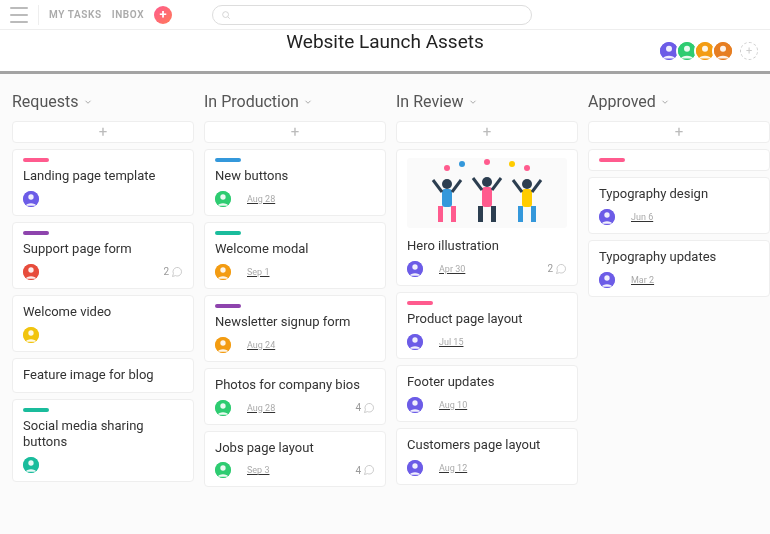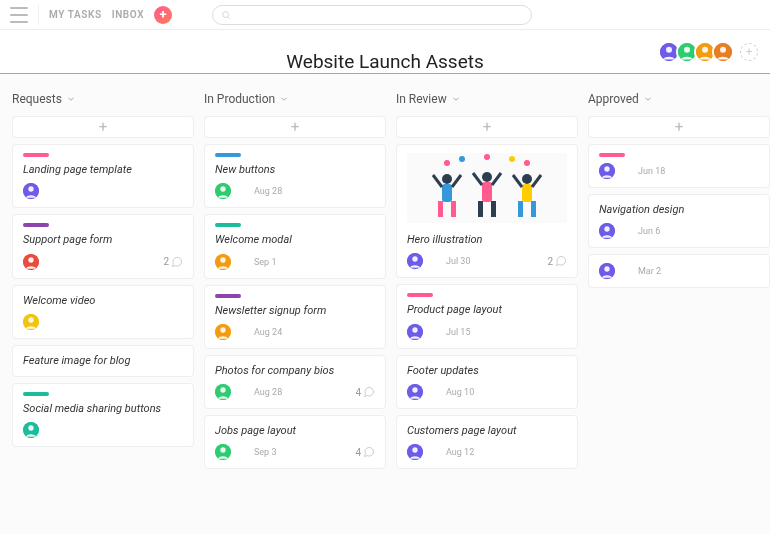--- a/index.html
+++ b/index.html
@@ -47,22 +47,22 @@
     border: 1px solid #ddd;
     border-radius: 10px;
     margin-left: 30px;
     display:flex; align-items:center;
     padding: 0 8px;
   }
   .search svg { width:10px; height:10px; stroke:#ccc; }
   
   .titlebar {
     height: 44px;
-    display:flex; align-items:flex-end; justify-content:center;
-    border-bottom: 1px solid #a3a3a3;
+    display:flex; align-items:flex-start; justify-content:center;
+    border-bottom: 3px solid #a3a3a3;
     position: relative;
   }
   .titlebar h1 {
     margin:0; font-size: 19px; font-weight: 400; color:#222;
   }
   .members {
     position:absolute; right:12px; top:50%; transform:translateY(-50%);
     display:flex; align-items:center; gap:2px;
   }
   .member {
@@ -82,46 +82,46 @@
     display:flex; gap:10px;
     padding: 18px 12px 10px 12px;
     background: #fbfbfb;
     height: calc(100% - 74px);
   }
   .column {
     flex: 0 0 182px;
     display:flex; flex-direction:column; gap:6px;
   }
   .col-header {
-    font-size: 12px; color:#555;
+    font-size: 16px; color:#555;
     display:flex; align-items:center; gap:4px;
     cursor:pointer;
     padding-bottom: 4px;
   }
   .col-header svg { width:10px; height:10px; stroke:#999; }
   .add-card {
     background:#fff; border:1px solid #eee; border-radius:4px;
     height:22px; display:flex; align-items:center; justify-content:center;
     color:#bbb; font-size:15px; cursor:pointer;
   }
   .card {
     background:#fff; border:1px solid #eee; border-radius:4px;
     padding:8px 10px;
     display:flex; flex-direction:column; gap:6px;
   }
   .tag {
     width:26px; height:4px; border-radius:2px;
   }
   .card-title {
-    font-size:11px; color:#333; line-height:1.3;font-style:italic;
+    font-size:13px; color:#333; line-height:1.3;
   }
   .card-footer {
     display:flex; align-items:center; justify-content:space-between;
   }
-  .meta-left { display:flex; align-items:center; gap:23px; }
+  .meta-left { display:flex; align-items:center; gap:16px;text-decoration:underline; }
   .avatar {
     width:16px; height:16px; border-radius:50%;
     display:flex; align-items:center; justify-content:center;
     overflow:hidden;
   }
   .avatar svg { width:16px; height:16px; }
   .date { font-size:9px; color:#aaa; }
   .comments {
     display:flex; align-items:center; gap:2px;
     font-size:10px; color:#999;
@@ -413,21 +413,21 @@
         <div class="card-title">Hero illustration</div>
         <div class="card-footer">
           <div class="meta-left">
             <div class="avatar" style="background: rgb(108, 92, 231);">
               <svg viewBox="0 0 24 24">
                 <circle cx="12" cy="12" r="12" fill="#6c5ce7"></circle>
                 <circle cx="12" cy="9" r="4" fill="#fff" opacity=".9"></circle>
                 <path d="M4 22c1-5 15-5 16 0" fill="#fff" opacity=".9"></path>
               </svg>
             </div>
-            <span class="date">Jul 30</span>
+            <span class="date">Apr 30</span>
           </div>
           <div class="comments">
             <span>2</span>
             <svg viewBox="0 0 24 24" stroke-width="1.5">
               <path d="M21 11.5a8.38 8.38 0 0 1-8.5 8.5 8.5 8.5 0 0 1-3.5-.8L3 21l1.8-6A8.5 8.5 0 1 1 21 11.5z"></path>
             </svg>
           </div>
         </div>
       </div>
       <div class="card">
@@ -480,49 +480,38 @@
     <div class="column">
       <div class="col-header">
         <span>Approved</span>
     <svg viewBox="0 0 24 24" fill="none" stroke="currentColor" stroke-width="2">
           <polyline points="6 9 12 15 18 9"></polyline>
         </svg>
       </div>
       <div class="add-card">+</div>
       <div class="card">
         <div class="tag" style="background: rgb(255, 91, 142);"></div>
-        <div class="card-footer">
-          <div class="meta-left">
-            <div class="avatar" style="background: rgb(108, 92, 231);">
-              <svg viewBox="0 0 24 24">
-                <circle cx="12" cy="12" r="12" fill="#6c5ce7"></circle>
-                <circle cx="12" cy="9" r="4" fill="#fff" opacity=".9"></circle>
-                <path d="M4 22c1-5 15-5 16 0" fill="#fff" opacity=".9"></path>
-              </svg>
-            </div>
-            <span class="date">Jun 18</span>
-          </div>
-        </div>
-      </div>
-      <div class="card">
-        <div class="card-title">Navigation design</div>
+      </div>
+      <div class="card">
+        <div class="card-title">Typography design</div>
         <div class="card-footer">
           <div class="meta-left">
             <div class="avatar" style="background: rgb(108, 92, 231);">
               <svg viewBox="0 0 24 24">
                 <circle cx="12" cy="12" r="12" fill="#6c5ce7"></circle>
                 <circle cx="12" cy="9" r="4" fill="#fff" opacity=".9"></circle>
                 <path d="M4 22c1-5 15-5 16 0" fill="#fff" opacity=".9"></path>
               </svg>
             </div>
             <span class="date">Jun 6</span>
           </div>
         </div>
       </div>
       <div class="card">
+        <div class="card-title">Typography updates</div>
         <div class="card-footer">
           <div class="meta-left">
             <div class="avatar" style="background: rgb(108, 92, 231);">
               <svg viewBox="0 0 24 24">
                 <circle cx="12" cy="12" r="12" fill="#6c5ce7"></circle>
                 <circle cx="12" cy="9" r="4" fill="#fff" opacity=".9"></circle>
                 <path d="M4 22c1-5 15-5 16 0" fill="#fff" opacity=".9"></path>
               </svg>
             </div>
             <span class="date">Mar 2</span>

